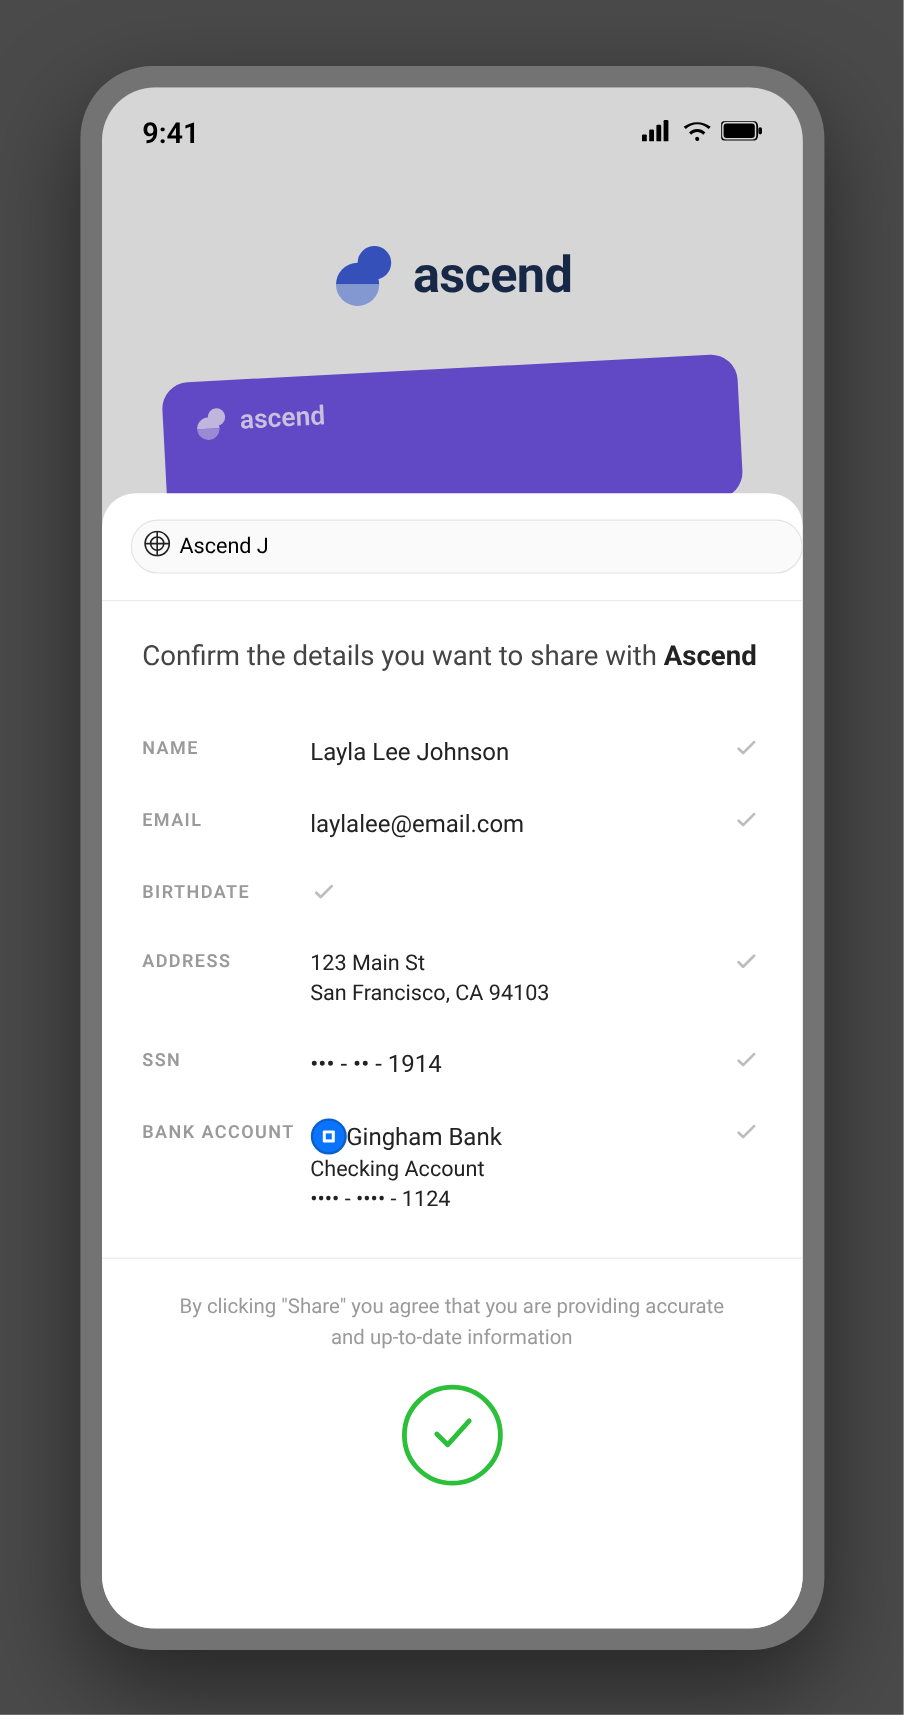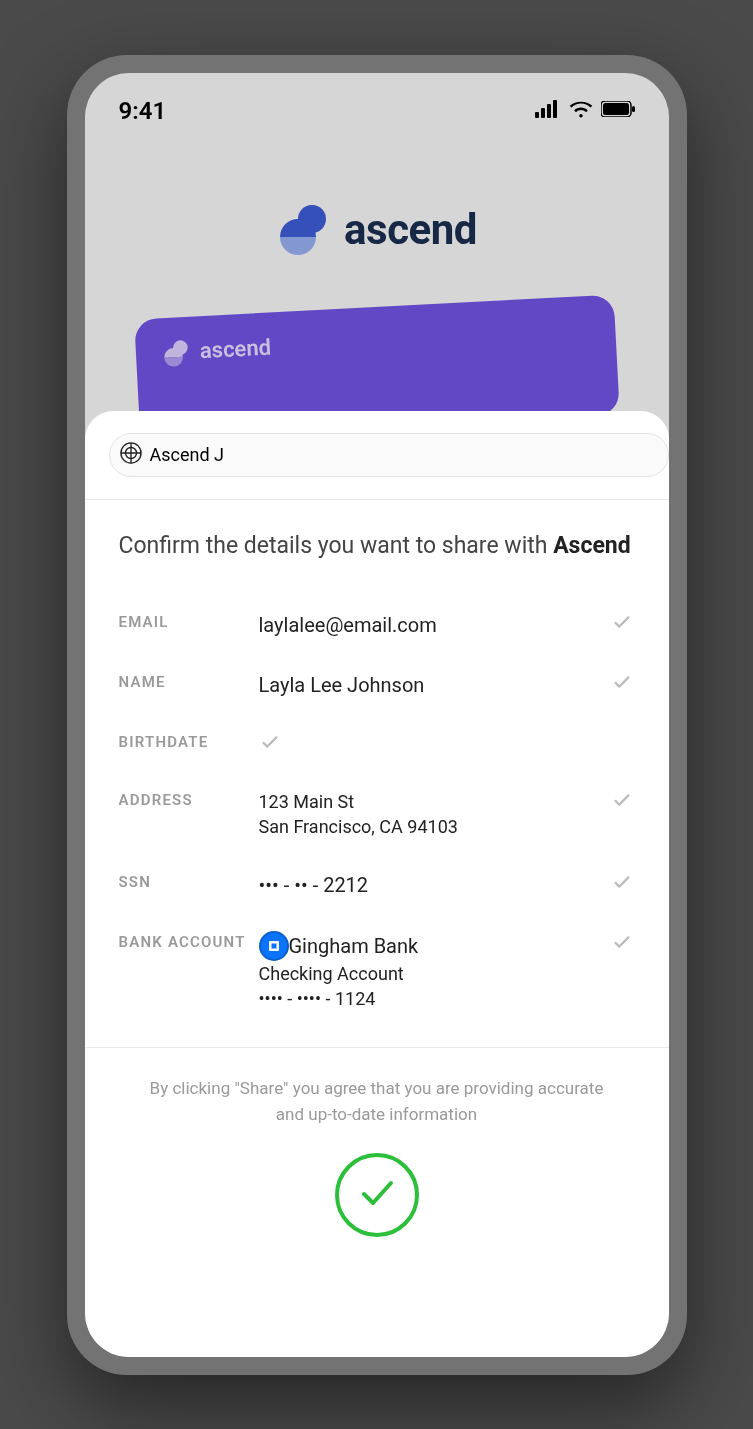--- a/index.html
+++ b/index.html
@@ -260,30 +260,30 @@
       <div class="divider"></div>
 
       <div class="sheet-content">
         <div class="sheet-title">
           <span>Confirm the details you want to share with </span><strong>Ascend</strong>
         </div>
 
         <div class="detail-list">
 
           <div class="detail-row">
+            <div class="detail-label">NAME</div>
+            <div class="detail-value">Layla Lee Johnson</div>
+            <span class="check-icon"><svg width="22" height="22" viewBox="0 0 24 24">
+                  <path d="M5 13l4 4 10-10" stroke="#bdbdbd" stroke-width="2.5" fill="none" stroke-linecap="round" stroke-linejoin="round"></path>
+                </svg></span>
+          </div>
+
+          <div class="detail-row">
             <div class="detail-label">EMAIL</div>
             <div class="detail-value">laylalee@email.com</div>
-            <span class="check-icon"><svg width="22" height="22" viewBox="0 0 24 24">
-                  <path d="M5 13l4 4 10-10" stroke="#bdbdbd" stroke-width="2.5" fill="none" stroke-linecap="round" stroke-linejoin="round"></path>
-                </svg></span>
-          </div>
-
-          <div class="detail-row">
-            <div class="detail-label">NAME</div>
-            <div class="detail-value">Layla Lee Johnson</div>
             <span class="check-icon"><svg width="22" height="22" viewBox="0 0 24 24">
                   <path d="M5 13l4 4 10-10" stroke="#bdbdbd" stroke-width="2.5" fill="none" stroke-linecap="round" stroke-linejoin="round"></path>
                 </svg></span>
           </div>
 
           <div class="detail-row">
             <div class="detail-label">BIRTHDATE</div>
             <span class="check-icon"><svg width="22" height="22" viewBox="0 0 24 24">
                   <path d="M5 13l4 4 10-10" stroke="#bdbdbd" stroke-width="2.5" fill="none" stroke-linecap="round" stroke-linejoin="round"></path>
                 </svg></span>
@@ -295,21 +295,21 @@
               <div class="sub">123 Main St</div>
               <div class="sub">San Francisco, CA 94103</div>
             </div>
             <span class="check-icon"><svg width="22" height="22" viewBox="0 0 24 24">
                   <path d="M5 13l4 4 10-10" stroke="#bdbdbd" stroke-width="2.5" fill="none" stroke-linecap="round" stroke-linejoin="round"></path>
                 </svg></span>
           </div>
 
           <div class="detail-row">
             <div class="detail-label">SSN</div>
-            <div class="detail-value">••• - •• - 2212</div>
+            <div class="detail-value">••• - •• - 1914</div>
             <span class="check-icon"><svg width="22" height="22" viewBox="0 0 24 24">
                   <path d="M5 13l4 4 10-10" stroke="#bdbdbd" stroke-width="2.5" fill="none" stroke-linecap="round" stroke-linejoin="round"></path>
                 </svg></span>
           </div>
 
           <div class="detail-row">
             <div class="detail-label">BANK ACCOUNT</div>
             <div class="detail-value">
               <div class="bank-row">
                 <span class="bank-icon">

